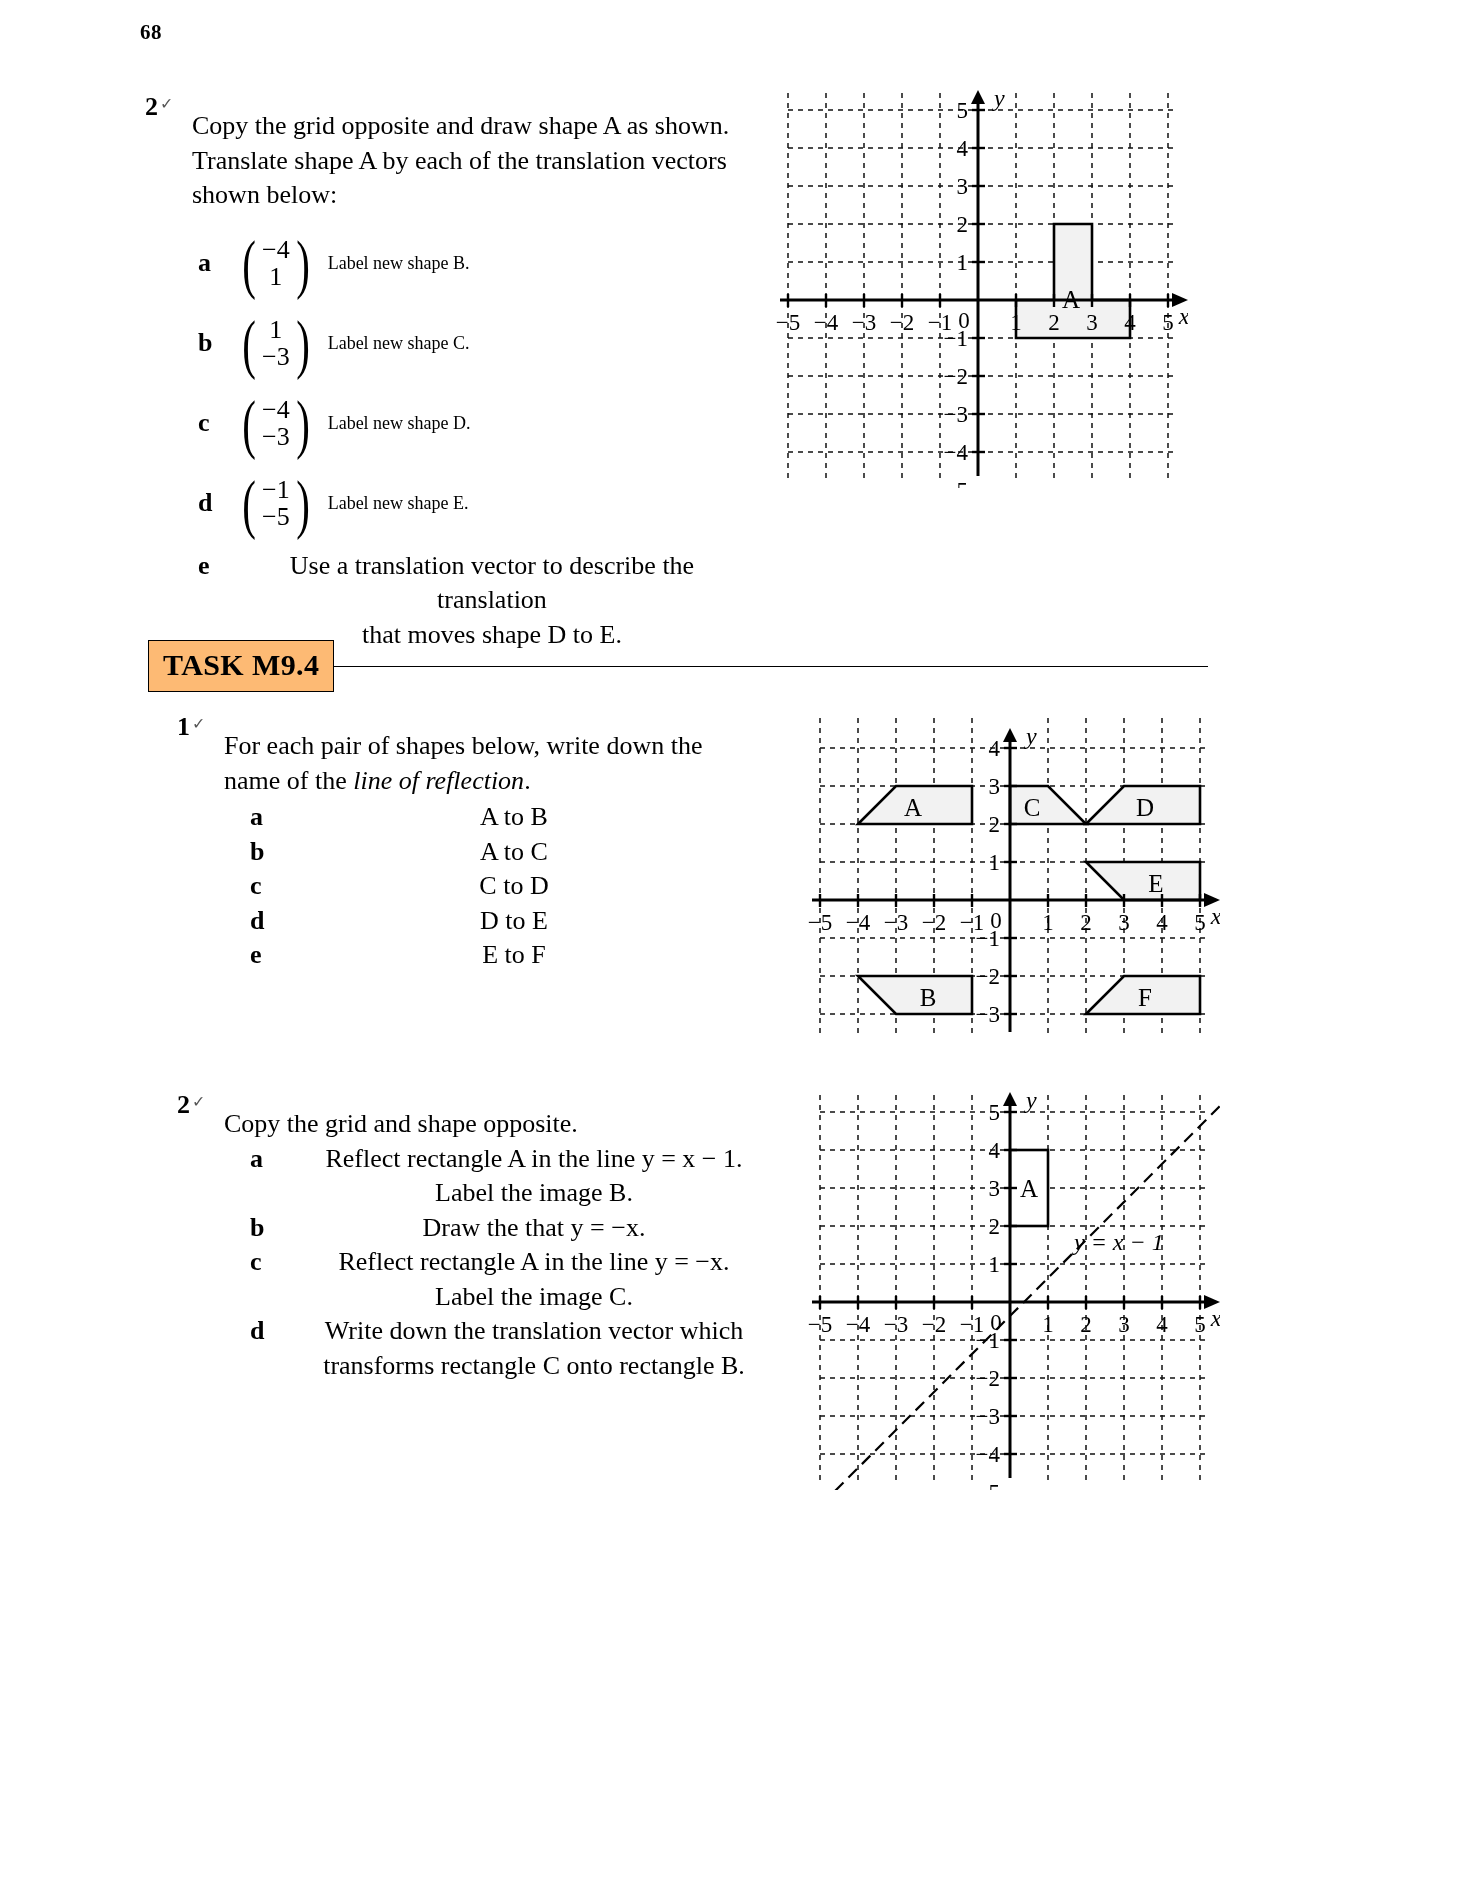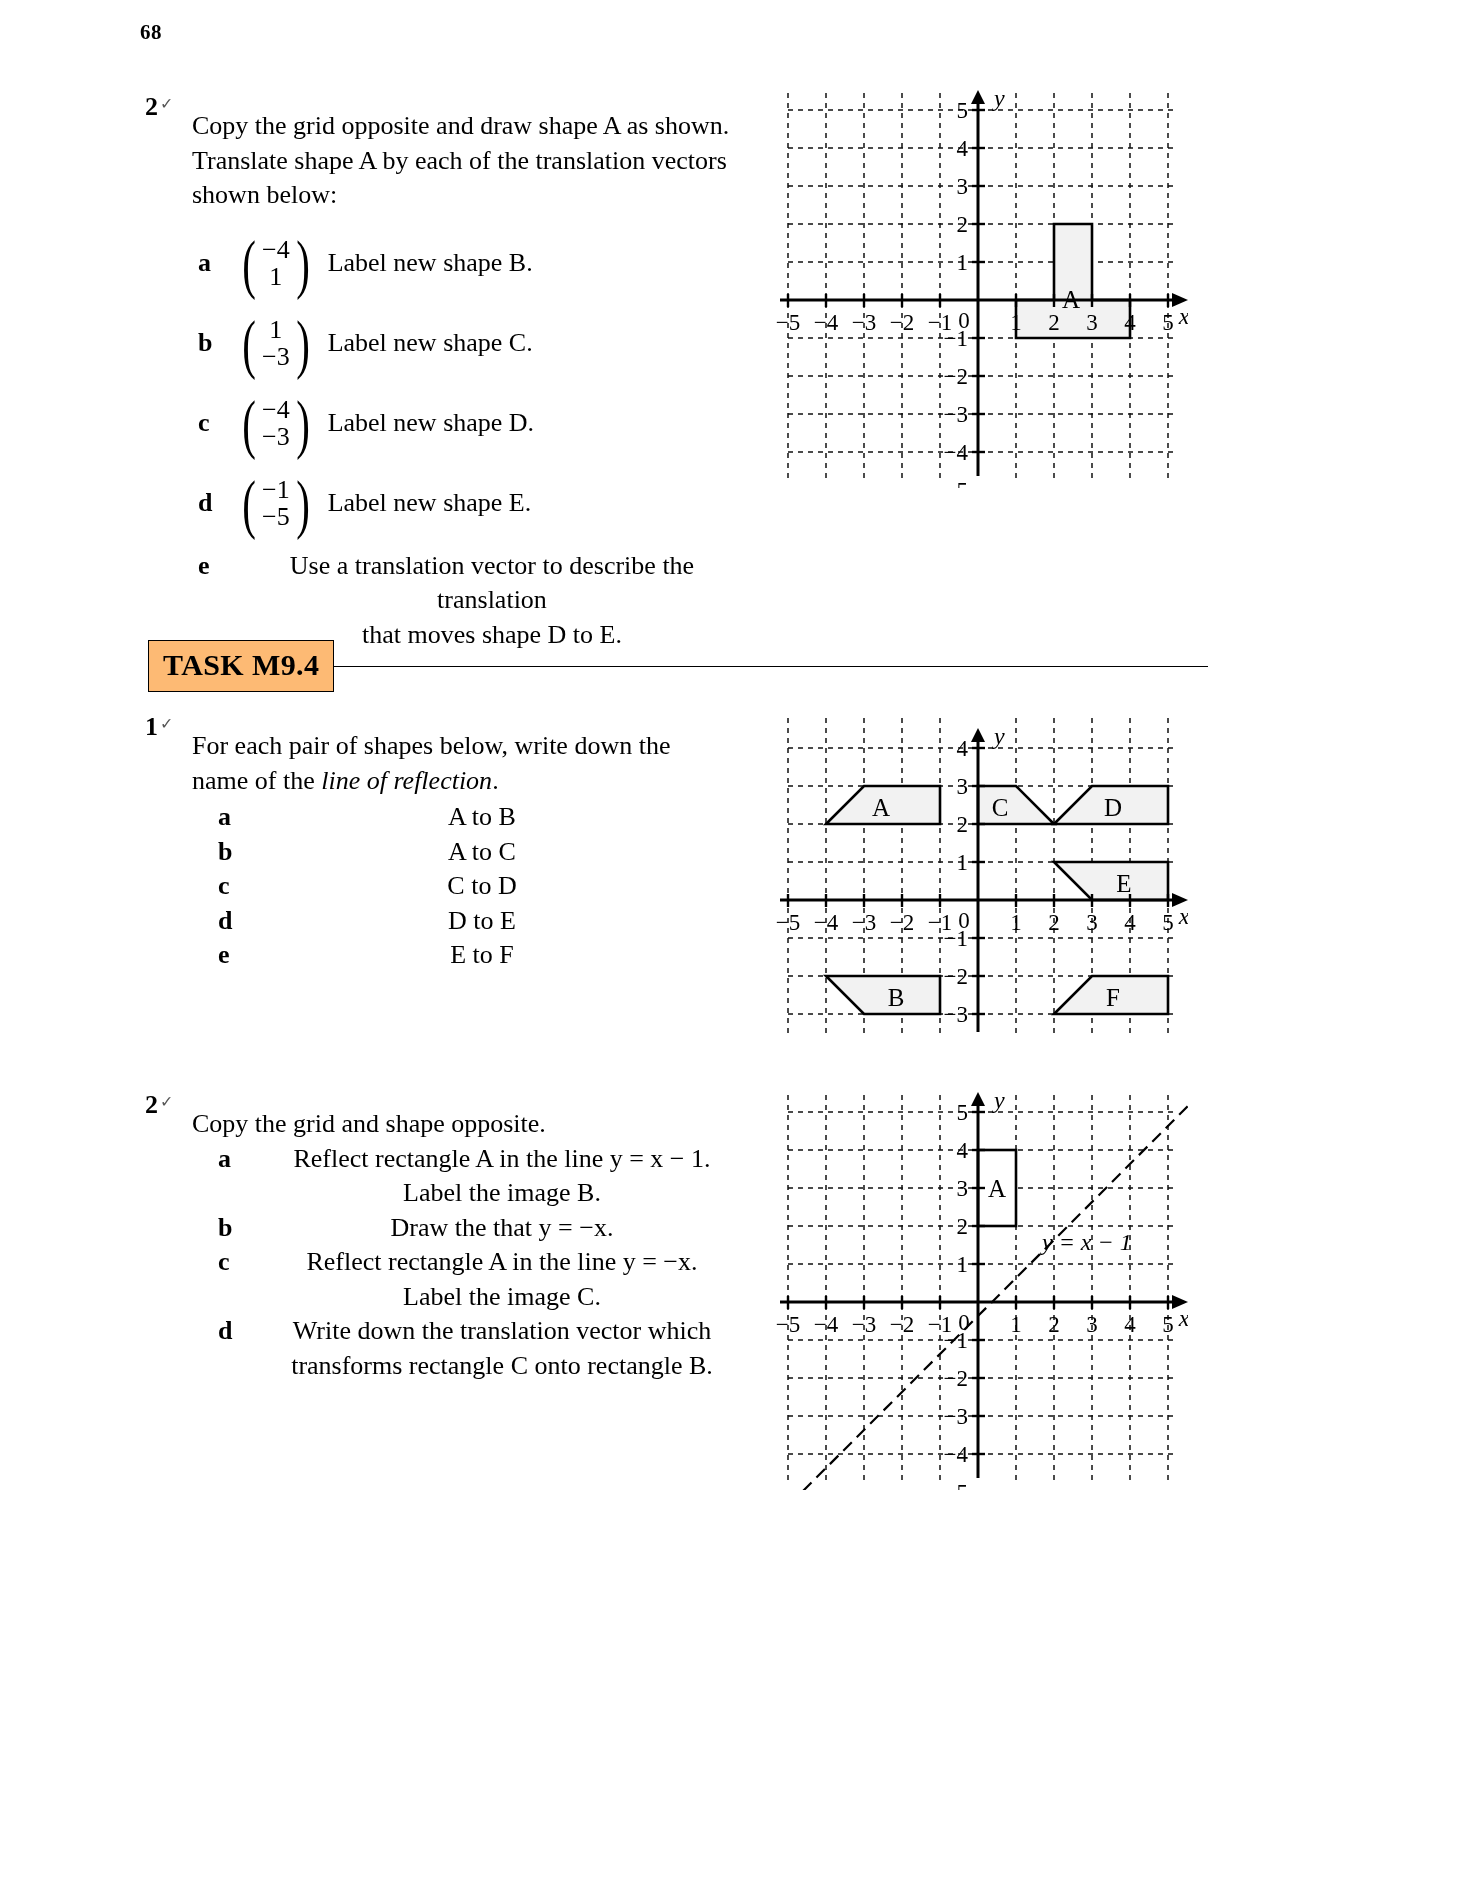--- a/index.html
+++ b/index.html
@@ -1,37 +1,37 @@
 <!DOCTYPE html>
 <html><head>
 <meta charset="utf-8">
 <style>
   html,body{margin:0;padding:0;background:#ffffff;}
   body{width:1471px;height:1885px;position:relative;font-family:"Liberation Serif","DejaVu Serif",serif;color:#000;}
-  .page{position:absolute;inset:0;}
+  .page{position:absolute;inset:0;padding-left:32px;}
   .pageno{position:absolute;left:140px;top:20px;font-weight:bold;font-size:21px;letter-spacing:.5px;}
 
   
   .qblock{position:absolute;}
   .qnum{position:absolute;font-weight:bold;font-size:26px;}
   .qnum .tick{font-weight:normal;font-size:16px;position:relative;top:-6px;left:2px;color:#555;}
   .qbody{position:absolute;font-size:26px;line-height:1.33;margin-top:19px;}
   .qbody p{margin:0;}
   .sub{display:flex;align-items:flex-start;margin:0;}
   .sublet{font-weight:bold;width:34px;flex:none;}
   .subtxt{flex:1;text-align:center;}
   em{}
 
   
   .vecrow{display:flex;align-items:center;margin:0 0 6px 0;height:74px;}
   .vecrow .sublet{width:34px;font-weight:bold;font-size:26px;align-self:center;}
   .vec{display:inline-flex;align-items:center;margin:0 14px 0 6px;}
   .paren{font-size:66px;line-height:.78;font-family:"Liberation Serif",serif;transform:scaleX(.62);display:inline-block;}
   .vecnums{display:flex;flex-direction:column;align-items:center;justify-content:center;line-height:1.02;font-size:26px;padding:0 2px;}
-  .vlabel{font-size:26px;}
+  .vlabel{font-size:18px;}
 
   
   .taskbar{position:absolute;display:flex;align-items:center;}
   .taskbox{border:1.6px solid #000;padding:7px 14px 9px 14px;font-weight:bold;font-size:30px;letter-spacing:.4px;background:#fdba74;z-index:2;font-family:"Liberation Serif",serif;}
   .taskrule{height:0;border-top:1.6px solid #000;flex:1;margin-left:-1px;}
 
   
   .grid{position:absolute;}
   .grid svg{display:block;}
   text{font-family:"Liberation Serif","DejaVu Serif",serif;}

